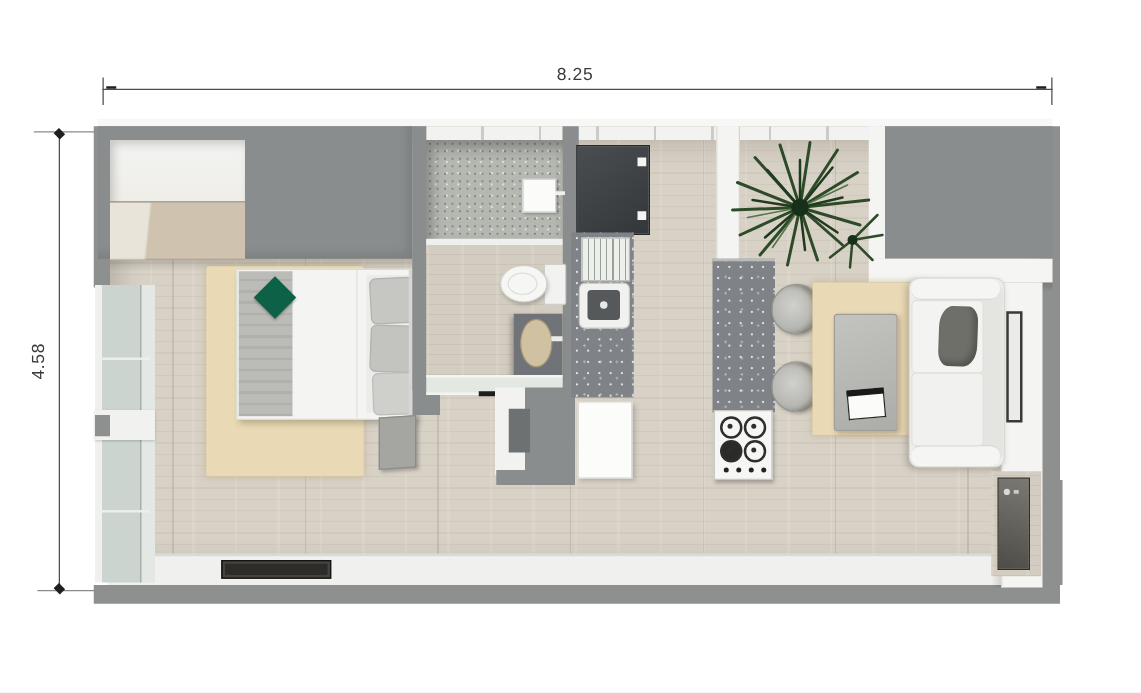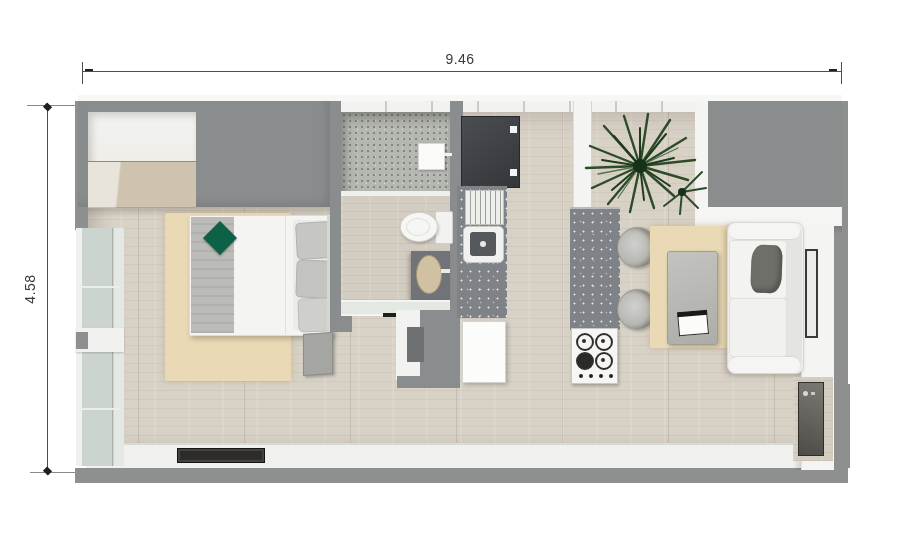--- a/index.html
+++ b/index.html
@@ -49,21 +49,21 @@
 <body>
 
 <div class="canvas">
 
   <div class="abs">
     <div class="abs dim-line" style="left:82px;top:71px;width:760px;height:1px;"></div>
     <div class="abs dim-line" style="left:82px;top:62px;width:1px;height:22px;"></div>
     <div class="abs dim-line" style="left:841px;top:62px;width:1px;height:22px;"></div>
     <div class="abs dim-tickmark" style="left:85px;top:69px;width:8px;height:2px;"></div>
     <div class="abs dim-tickmark" style="left:829px;top:69px;width:8px;height:2px;"></div>
-    <div class="abs dim-label" style="left:420px;top:51px;width:80px;text-align:center;">9.46</div>
+    <div class="abs dim-label" style="left:420px;top:51px;width:80px;text-align:center;">8.25</div>
   </div>
 
   <div class="abs">
     <div class="abs dim-line" style="left:47px;top:105px;width:1px;height:368px;"></div>
     <div class="abs dim-ext" style="left:27px;top:105px;width:49px;height:1px;"></div>
     <div class="abs dim-ext" style="left:30px;top:472px;width:46px;height:1px;"></div>
     <div class="abs dim-tickmark" style="left:44px;top:104px;width:7px;height:6px;transform:rotate(45deg);"></div>
     <div class="abs dim-tickmark" style="left:44px;top:468px;width:7px;height:6px;transform:rotate(45deg);"></div>
     <div class="abs dim-label v" style="left:0px;top:281px;width:60px;height:16px;text-align:center;">4.58</div>
   </div>

